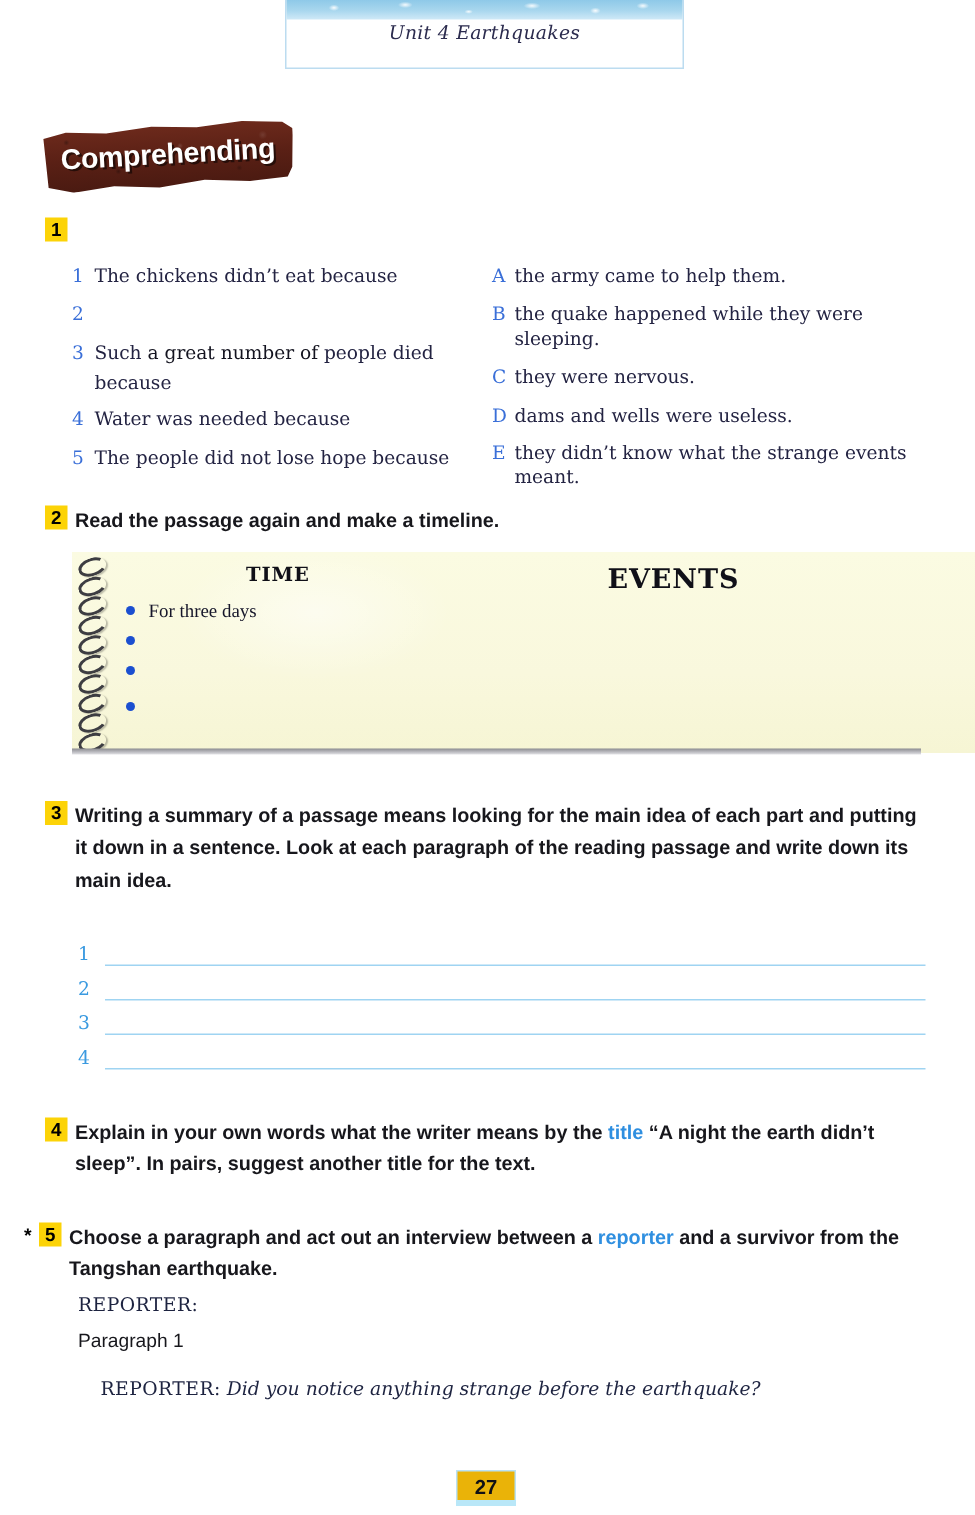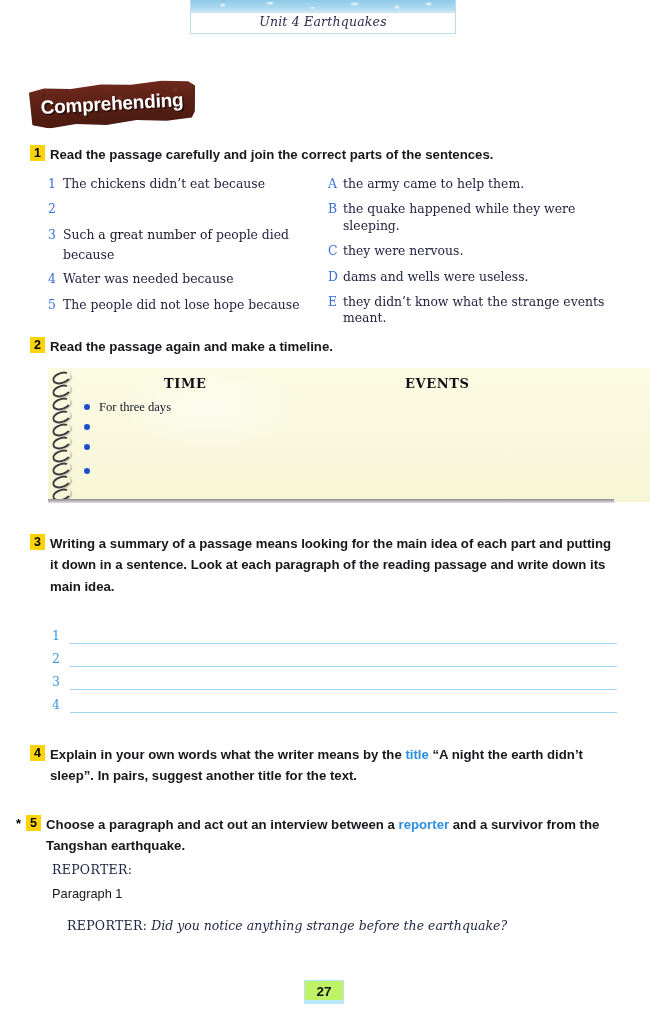--- a/index.html
+++ b/index.html
@@ -14,21 +14,21 @@
     font-family: "Liberation Sans", sans-serif;
     overflow: hidden;
   }
 
   
   #unit-header {
     position: absolute;
     left: 190px;
     top: 0px;
     width: 266px;
-    height: 34px;
+    height: 46px;
     border: 1px solid #bcdcf0;
     border-top: none;
     box-sizing: border-box;
     background: #ffffff;
   }
   #unit-band {
     position: absolute;
     left: 0;
     top: 0;
     right: 0;
@@ -215,21 +215,21 @@
     font-size: 13px;
     font-weight: bold;
     color: #101018;
     letter-spacing: 0.6px;
   }
   #nb-head-events {
     position: absolute;
     left: 357px;
     top: 8px;
     font-family: "DejaVu Serif", serif;
-    font-size: 13px;
+    font-size: 18px;
     font-weight: bold;
     color: #101018;
     letter-spacing: 0.6px;
   }
   #nb-rows {
     position: absolute;
     left: 36px;
     top: 30px;
     right: 8px;
   }
@@ -311,21 +311,21 @@
   .dlg-speaker { letter-spacing: 0.3px; }
   .dlg-line { font-style: italic; }
 
   
   #page-number {
     position: absolute;
     left: 304px;
     top: 980px;
     width: 40px;
     height: 22px;
-    background: #bef264;
+    background: #eab308;
     border: 1px solid #b9e2f5;
     box-sizing: border-box;
     display: flex;
     align-items: center;
     justify-content: center;
     font-size: 13.5px;
     font-weight: bold;
     color: #101016;
   }
   #page-number-bar {
@@ -345,21 +345,20 @@
   <div id="unit-title">Unit 4 Earthquakes</div>
 </div>
 
 <div id="banner">
   <div id="banner-shape"></div>
   <div id="banner-label">Comprehending</div>
 </div>
 
 <div class="ex-block" id="ex1" style="left:30px; top:144px; width:600px;">
   <span class="num-badge">1</span>
-  <span class="ex-text">Read the passage carefully and join the correct parts of the sentences.</span>
 </div>
 
 <div id="match-left">
   <div class="match-row">
     <span class="match-key">1</span>
     <span class="match-val">The chickens didn’t eat because</span>
   </div>
   <div class="match-row">
     <span class="match-key">2</span>
   </div>

